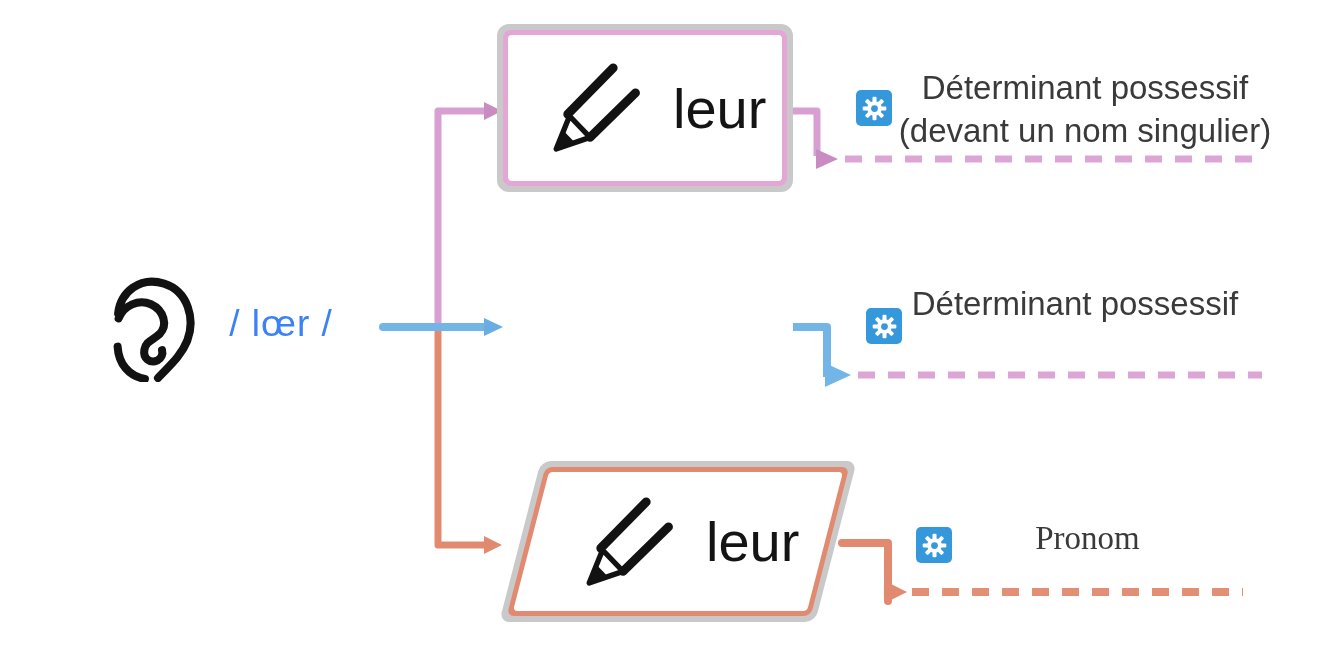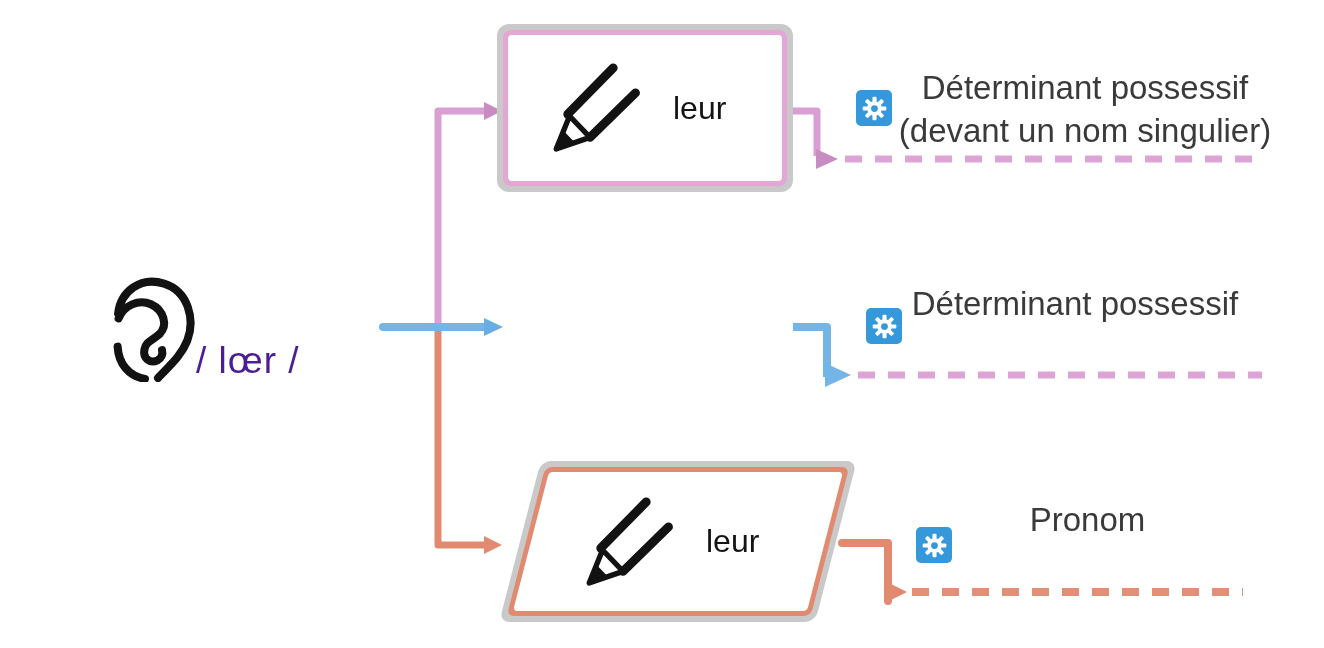--- a/index.html
+++ b/index.html
@@ -5,22 +5,22 @@
   html,body{margin:0;padding:0;background:#fff;}
   #canvas{
     position:relative;width:1324px;height:648px;background:#ffffff;overflow:hidden;
     font-family:"Liberation Sans", sans-serif;
   }
   .abs{position:absolute;}
   svg.overlay{position:absolute;left:0;top:0;width:1324px;height:648px;pointer-events:none;}
 
   
   .phonetic{
-    left:196px;top:303px;width:170px;
-    font-size:37px;color:#4c1d95;letter-spacing:1px;white-space:nowrap;margin-top:37px;
+    left:196px;top:303px;width:170px;text-align:center;
+    font-size:37px;color:#3b82f6;letter-spacing:1px;white-space:nowrap;
   }
   .ear-wrap{left:111px;top:276px;width:92px;height:106px;}
 
   
   .box-outer{
     box-sizing:border-box;width:296px;height:168px;background:#c9c9c9;
     border-radius:12px;padding:6px;
   }
   .box-mid{box-sizing:border-box;width:100%;height:100%;background:#e3a6d5;border-radius:8px;padding:5px;}
   .box-inner{
@@ -35,30 +35,30 @@
     left:520px;top:461px;width:316px;height:161px;box-sizing:border-box;
     transform:skewX(-14.5deg);background:#c9c9c9;border-radius:10px;padding:6px;
   }
   .para-mid{box-sizing:border-box;width:100%;height:100%;background:#e28a70;border-radius:7px;padding:5px;}
   .para-inner{box-sizing:border-box;width:100%;height:100%;background:#ffffff;border-radius:4px;overflow:visible;}
   .para-content{
     width:100%;height:100%;box-sizing:border-box;transform:skewX(14.5deg);
     display:flex;align-items:center;gap:26px;padding-left:44px;
   }
 
-  .word{font-size:32px;color:#141414;white-space:nowrap;}
+  .word{font-size:56px;color:#141414;white-space:nowrap;}
   .pencil{width:105px;height:98px;flex:0 0 auto;}
 
   
   .fnlabel{
     text-align:center;color:#3a3a3a;font-size:33px;line-height:43px;white-space:nowrap;
   }
   .label1{left:895px;top:66px;width:380px;}
   .label2{left:885px;top:282px;width:380px;}
-  .label3{left:915px;top:498px;width:345px;}
+  .label3{left:915px;top:517px;width:345px;font-family:Liberation Serif, serif;}
 
   
   .gear{
     width:36px;height:36px;background:#3598db;border-radius:5px;
     display:flex;align-items:center;justify-content:center;
   }
   .gear svg{width:27px;height:27px;}
   .gear1{left:856px;top:90px;}
   .gear2{left:866px;top:308px;}
   .gear3{left:916px;top:527px;}

